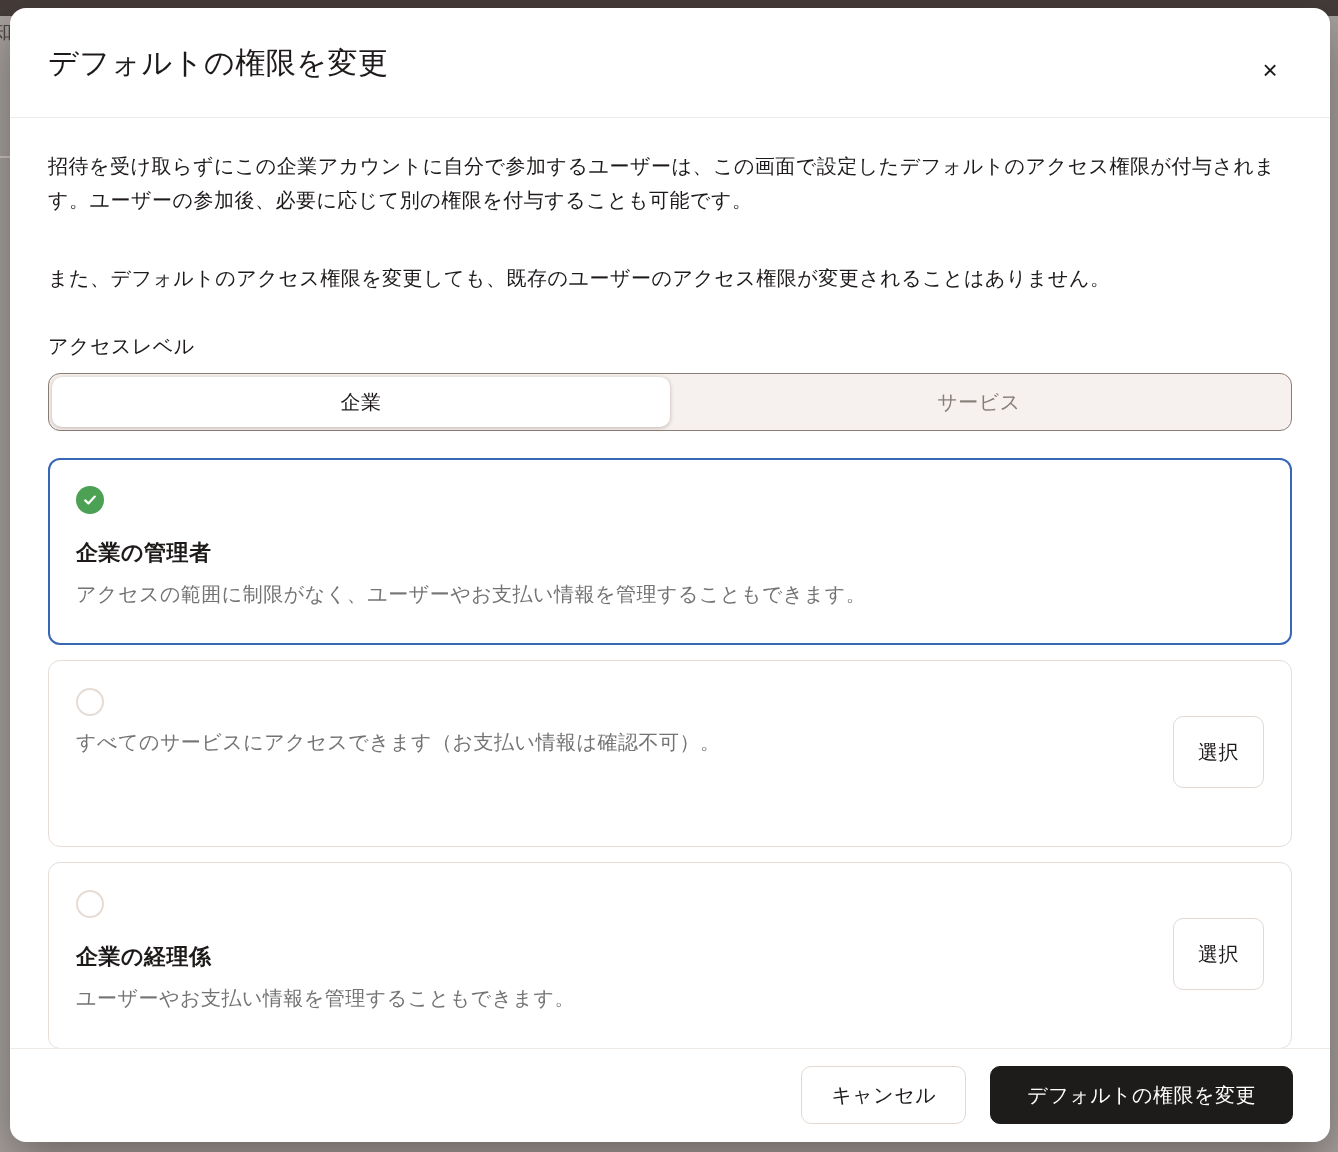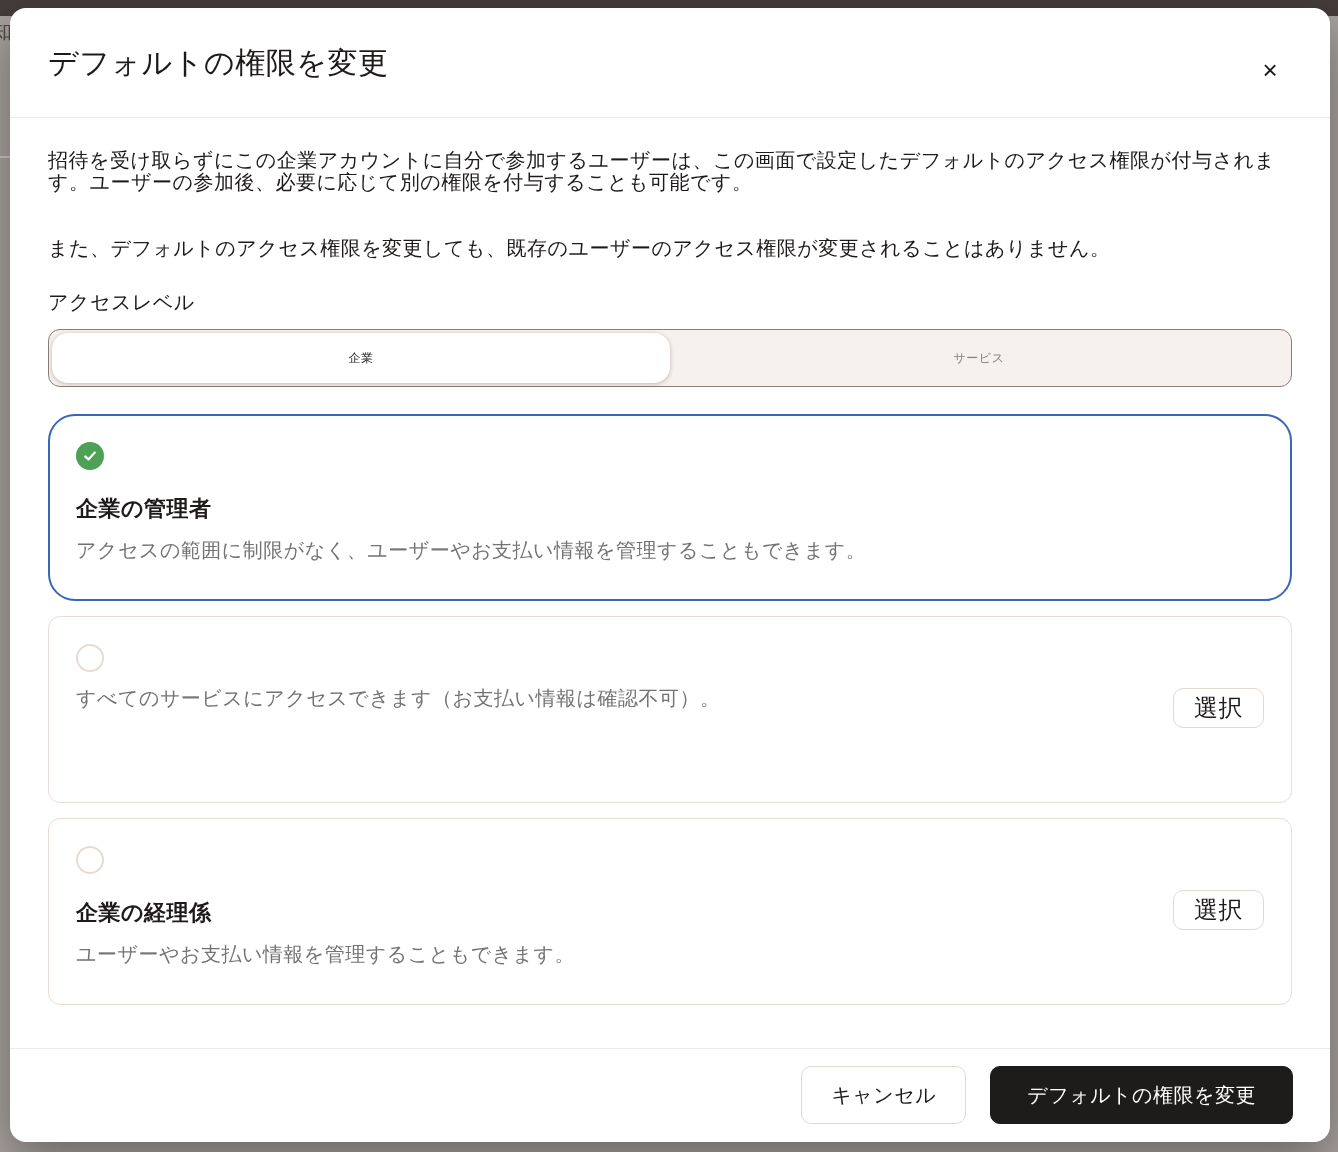--- a/index.html
+++ b/index.html
@@ -82,69 +82,69 @@
     font-family: inherit;
     padding: 0;
   }
   .modal-body {
     flex: 1 1 auto;
     padding: 0 38px;
     overflow: hidden;
   }
   .intro {
     font-size: 20px;
-    line-height: 22px;
+    line-height: 34px;
     letter-spacing: 0.5px;
   }
   .intro.p1 { margin-top: 31px; }
   .intro.p2 { margin-top: 44px; }
   .field-label {
-    margin-top: 30px;
+    margin-top: 38px;
     font-size: 20px;
     letter-spacing: 0.5px;
   }
   .segmented {
     margin-top: 13px;
     height: 58px;
     border: 1px solid #8a7e77;
     border-radius: 12px;
     background: #f6f1ee;
     display: flex;
     align-items: stretch;
     padding: 3px;
   }
   .seg {
     flex: 1 1 50%;
     display: flex;
     align-items: center;
     justify-content: center;
-    font-size: 12px;
+    font-size: 20px;
     letter-spacing: 0.5px;
     color: #857e78;
-    border-radius: 16px;
+    border-radius: 10px;
     cursor: pointer;
   }
   .seg.selected {
     background: #ffffff;
     color: #1d1a19;
     box-shadow: 0 1px 4px rgba(90, 70, 60, 0.35);
   }
   .option-card {
     position: relative;
     margin-top: 15px;
     min-height: 187px;
     border: 1px solid #e6ddd7;
     border-radius: 12px;
     padding: 27px 27px 30px 27px;
     display: flex;
     align-items: stretch;
     cursor: pointer;
     background: #ffffff;
   }
-  .option-card.first { margin-top: 27px; border-radius: 27px; }
+  .option-card.first { margin-top: 27px; }
   .option-card.selected {
     border: 2px solid #3767b5;
     padding: 26px 26px 29px 26px;
   }
   .option-main { flex: 1 1 auto; }
   .check-circle {
     display: flex;
     align-items: center;
     justify-content: center;
     width: 28px;
@@ -173,25 +173,25 @@
     letter-spacing: 0.5px;
     color: #737373;
   }
   .option-side {
     flex: 0 0 auto;
     display: flex;
     align-items: center;
   }
   .select-btn {
     width: 91px;
-    height: 40px;
+    height: 72px;
     border: 1px solid #e3d9d3;
     border-radius: 10px;
     background: #ffffff;
-    font-size: 24px;
+    font-size: 20px;
     letter-spacing: 0.5px;
     color: #1d1a19;
     font-family: inherit;
     cursor: pointer;
   }
   .modal-footer {
     flex: 0 0 auto;
     border-top: 1px solid #f0eae6;
     padding: 17px 37px 18px 38px;
     display: flex;

